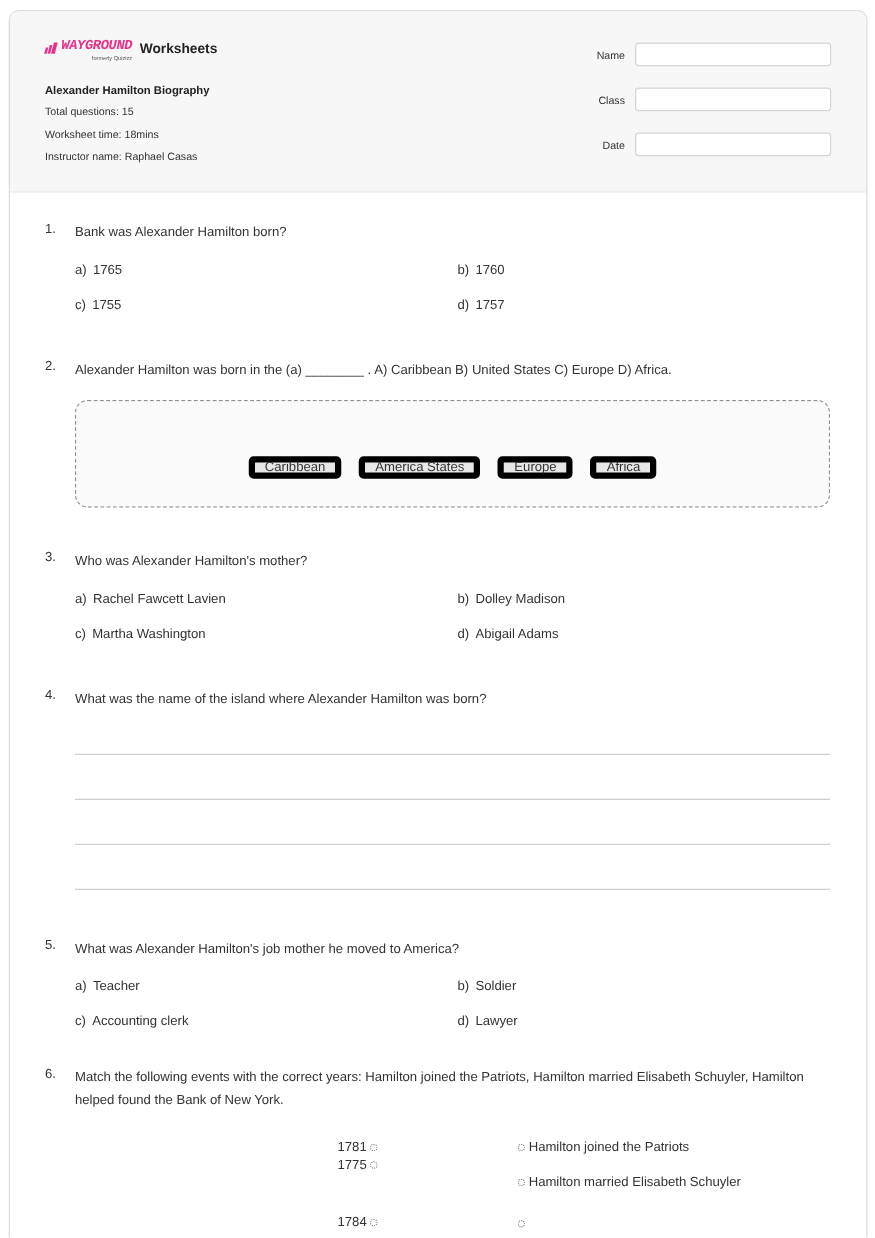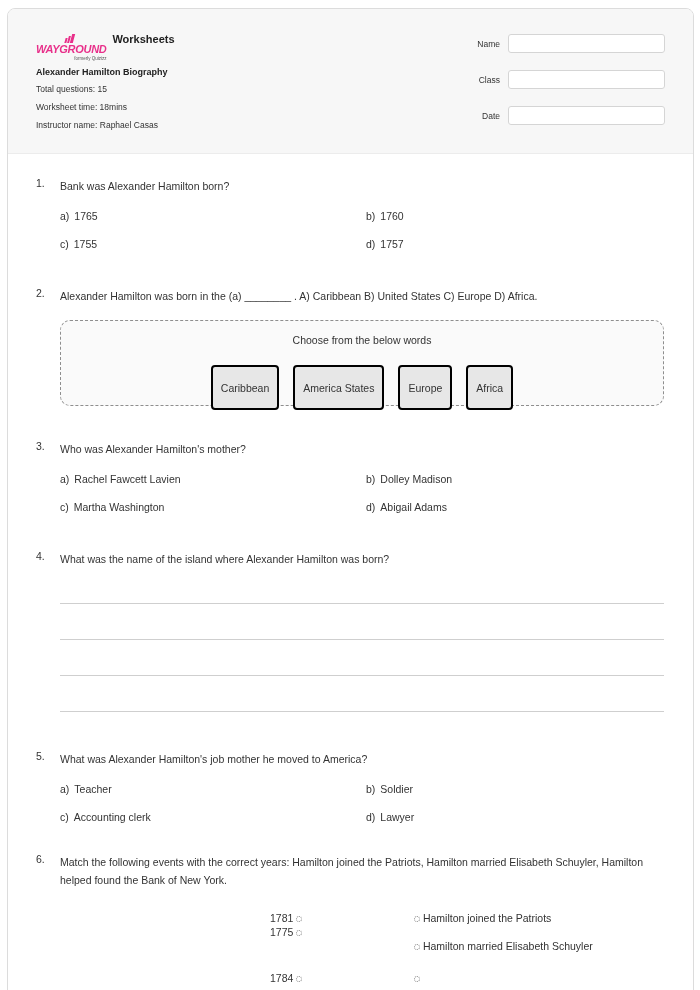--- a/index.html
+++ b/index.html
@@ -4,44 +4,44 @@
   <style>
     html, body { margin: 0; padding: 0; background: #ffffff; }
     body { width: 700px; height: 990px; overflow: hidden; position: relative;
            font-family: "Liberation Sans", sans-serif; color: #222; }
     .sheet { position: absolute; left: 7px; top: 8px; width: 685px; height: 1000px;
              border: 1px solid #dcdcdc; border-radius: 8px 8px 0 0; background: #fff; overflow: hidden; }
     .header { position: absolute; left: 0; top: 0; width: 685px; height: 144px; background: #f7f7f7;
               border-bottom: 1px solid #ececec; }
     .brand { position: absolute; left: 28px; top: 22px; display: flex; align-items: flex-start; }
     .logo { display: flex; flex-direction: column; align-items: flex-end; }
-    .logo-word { font-family: Liberation Sans, sans-serif; font-weight: bold; font-style: italic;
+    .logo-word { font-family: Liberation Mono, monospace; font-weight: bold; font-style: italic;
                  font-size: 11px; letter-spacing: -0.3px; color: #e8308a; line-height: 12px;
-                 display: flex; align-items: center; flex-direction: column; }
+                 display: flex; align-items: center; }
     .logo-mark { display: inline-block; margin-right: 3px; }
     .logo-mark span { display: inline-block; width: 2px; background: #e8308a; margin-right: 1px;
                       transform: skewX(-15deg); vertical-align: bottom; }
     .logo-sub { font-size: 4.5px; color: #555; margin-top: 1px; }
     .brand-title { font-size: 11px; font-weight: bold; color: #222; margin-left: 6px; margin-top: 2px; }
     .ws-title { position: absolute; left: 28px; top: 58px; font-size: 9px; font-weight: bold; color: #222; }
     .meta { position: absolute; left: 28px; font-size: 8.5px; color: #333; }
     .field-row { position: absolute; right: 28px; display: flex; align-items: center; }
     .field-label { font-size: 8.5px; color: #333; width: 40px; text-align: right; margin-right: 8px; }
     .field-input { width: 157px; height: 19px; border: 1px solid #d5d5d5; border-radius: 3px; background: #fff;
                    box-sizing: border-box; }
     .q { position: absolute; left: 0; width: 685px; }
     .q-num { position: absolute; left: 28px; font-size: 10.5px; color: #333; }
     .q-text { position: absolute; left: 52px; right: 28px; font-size: 10.5px; color: #333; line-height: 18px; }
     .opt { position: absolute; font-size: 10.5px; color: #333; white-space: nowrap; }
     .opt .ol { margin-right: 5px; }
     .chipbox { position: absolute; left: 52px; width: 604px; height: 86px; border: 1px dashed #8e8e8e;
                border-radius: 10px; background: #fafafa; box-sizing: border-box; }
     .chip-caption { position: absolute; left: 0; right: 0; top: 13px; text-align: center; font-size: 10.5px; color: #333; }
     .chips { position: absolute; left: 0; right: 0; top: 44px; display: flex; justify-content: center; gap: 14px; }
-    .chip { height: 45px; padding: 0 8px; border: 2px solid #000000; border-radius: 4px; background: #e7e7e7;
+    .chip { height: 18px; padding: 0 8px; border: 5px solid #000000; border-radius: 4px; background: #e7e7e7;
             font-size: 10.5px; color: #333; display: flex; align-items: center; box-sizing: border-box; }
     .ans-line { position: absolute; left: 52px; width: 604px; height: 0; border-top: 1px solid #cfcfcf; }
     .match-row { position: absolute; font-size: 10.5px; color: #333; text-align: right; }
     .dot { display: inline-block; width: 6px; height: 6px; border: 1px dotted #888; border-radius: 50%;
            vertical-align: middle; box-sizing: border-box; }
   </style>
 </head>
 <body>
 
 <div class="sheet">
@@ -85,21 +85,20 @@
     <div class="opt" style="left:52px; top:33px"><span class="ol">a)</span><span>1765</span></div>
     <div class="opt" style="left:358px; top:33px"><span class="ol">b)</span><span>1760</span></div>
     <div class="opt" style="left:52px; top:61px"><span class="ol">c)</span><span>1755</span></div>
     <div class="opt" style="left:358px; top:61px"><span class="ol">d)</span><span>1757</span></div>
   </div>
 
   <div class="q" style="top:278px">
     <span class="q-num">2.</span>
     <span class="q-text">Alexander Hamilton was born in the (a) ________ . A) Caribbean B) United States C) Europe D) Africa.</span>
     <div class="chipbox" style="top:33px">
-      <div class="chip-caption">Choose from the below words</div>
       <div class="chips">
         <div class="chip">Caribbean</div>
         <div class="chip">America States</div>
         <div class="chip">Europe</div>
         <div class="chip">Africa</div>
       </div>
     </div>
   </div>
 
   <div class="q" style="top:431px">

